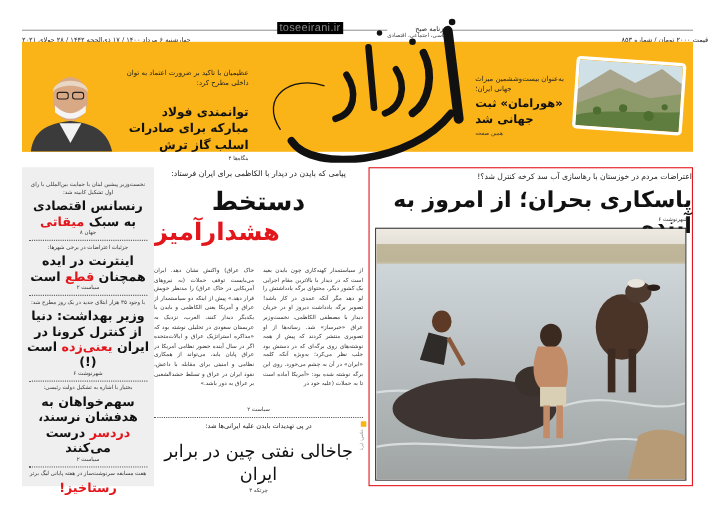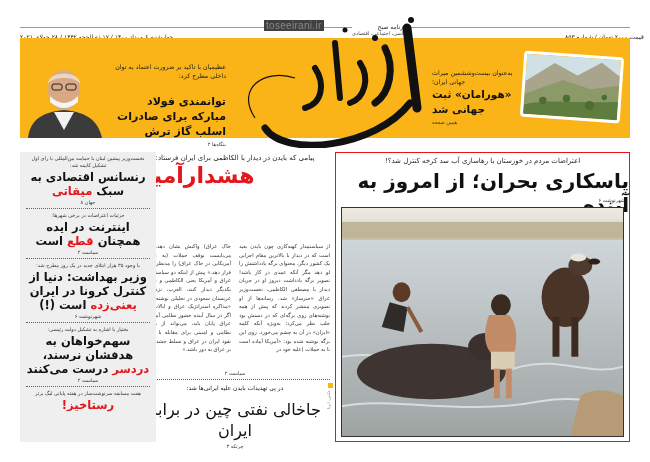--- a/index.html
+++ b/index.html
@@ -2,21 +2,21 @@
 <html><head>
 <meta charset="utf-8">
 <style>
   * { box-sizing: border-box; margin: 0; padding: 0; }
   html, body { width: 650px; height: 462px; overflow: hidden; background: #ffffff; }
   body { position: relative; font-family: "DejaVu Sans", sans-serif; color: #111; direction: ltr; }
 
   
   .topline { position: absolute; left: 20px; top: 27px; width: 610px; height: 1px; background: #9a9a9a; }
   .dateline { position: absolute; left: 20px; top: 33px; font-size: 6px; direction: rtl; color: #222; white-space: nowrap; }
-  .site-url { position: absolute; left: 264px; top: 20px; font-family: "Liberation Sans", sans-serif; font-size: 10px; color: #8a8a8a; letter-spacing: 0.3px; background:#404040; padding: 0 2px; }
+  .site-url { position: absolute; left: 252px; top: 20px; font-family: "Liberation Sans", sans-serif; font-size: 10px; color: #8a8a8a; letter-spacing: 0.3px; background:#000000; padding: 0 2px; }
   .price { position: absolute; left: 565px; top: 33px; font-size: 6px; direction: rtl; white-space: nowrap; color: #222; }
   .paper-type { position: absolute; left: 352px; top: 23px; font-size: 6px; direction: rtl; text-align: right; line-height: 7px; color:#222; background:#fff; }
   .paper-type .sub { font-size: 5px; color: #444; }
 
   .yellow-band { position: absolute; left: 20px; top: 38px; width: 610px; height: 100px; background: #fbb417; }
 
   
   .logo { position: absolute; left: 225px; top: 8px; width: 200px; height: 140px; }
   .logo svg { width: 100%; height: 100%; }
 
@@ -31,21 +31,21 @@
   
   .landscape-photo { position: absolute; left: 522px; top: 54px; width: 100px; height: 66px; transform: rotate(4deg); border: 3px solid #fff; border-radius: 4px; overflow: hidden; }
   .landscape-photo svg { width: 100%; height: 100%; }
   .promo-right { position: absolute; left: 432px; top: 68px; width: 86px; direction: rtl; text-align: left; }
   .promo-right .kicker { font-size: 6.3px; line-height: 9px; color: #222; }
   .promo-right .headline { font-size: 10.5px; font-weight: bold; line-height: 15px; color: #111; margin-top: 1px; }
   .promo-right .ref { font-size: 5px; color: #333; margin-top: 2px; }
 
   
   .main-story { position: absolute; left: 335px; top: 152px; width: 295px; height: 290px; border: 1.5px solid #e3161c; }
-  .main-kicker { position: absolute; left: 0; top: 4px; width: 100%; text-align: center; font-size: 7px; direction: rtl; color: #222; }
+  .main-kicker { position: absolute; left: 0; top: 4px; width: 100%; font-size: 7px; direction: rtl; color: #222; }
   .main-headline { position: absolute; left: 0; top: 16px; width: 100%; text-align: right; font-size: 20px; font-weight: bold; direction: rtl; color: #111; }
   .main-ref { position: absolute; right: 4px; top: 44px; font-size: 5px; direction: rtl; color: #333; }
   .main-photo { position: absolute; left: 5px; top: 54px; width: 283px; height: 230px; border: 1px solid #333; overflow: hidden; }
   .main-photo svg { width: 100%; height: 100%; display:block; }
   .photo-credit { position: absolute; left: -10px; top: 230px; width: 8px; height: 40px; }
   .photo-credit .tab { width: 5px; height: 5px; background: #fbb417; margin-left: 2px; }
   .photo-credit .txt { font-size: 4px; color: #888; writing-mode: vertical-rl; transform: rotate(180deg); margin-top: 2px; }
 
   
   .mid-col { position: absolute; left: 140px; top: 152px; width: 190px; }
@@ -55,21 +55,21 @@
   .mid-body { position: absolute; left: 0; top: 90px; width: 190px; height: 132px; display: flex; gap: 8px; }
   .mid-body .col { flex: 1; direction: rtl; text-align: justify; font-size: 5.2px; line-height: 8.6px; color: #333; }
   .mid-ref { position: absolute; left: 0; top: 218px; width: 100%; text-align: center; font-size: 5px; direction: rtl; color: #333; }
   .mid-divider { position: absolute; left: 0; top: 227px; width: 190px; border-top: 1px dotted #555; }
   .mid-story2 { position: absolute; left: 0; top: 232px; width: 190px; text-align: center; direction: rtl; }
   .mid-story2 .kicker { font-size: 6px; color: #222; }
   .mid-story2 .headline { font-size: 16px; font-weight: normal; line-height: 21px; margin-top: 8px; color: #111; }
   .mid-story2 .ref { font-size: 5px; color: #333; margin-top: 2px; }
 
   
-  .left-col { position: absolute; left: 20px; top: 152px; width: 136px; height: 290px; background: #efefef; padding: 0 4px; }
+  .left-col { position: absolute; left: 20px; top: 152px; width: 120px; height: 290px; background: #efefef; padding: 10px 4px; }
   .brief { text-align: center; direction: rtl; padding-top: 3px; }
   .brief .kicker { font-size: 5px; line-height: 7px; color: #333; }
   .brief .headline { font-size: 11.5px; font-weight: bold; line-height: 14px; color: #111; margin-top: 1px; }
   .brief .hl-red { color: #e3161c; }
   .brief .ref { font-size: 5px; color: #333; margin-top: 1px; }
   .brief-divider { border-top: 1px dotted #666; margin: 3px 2px 0 2px; }
 </style>
 </head>
 <body>
 
@@ -181,20 +181,21 @@
     </svg>
   </div>
   <div class="photo-credit">
     <div class="tab"></div>
     <div class="txt">عکس: ایرنا</div>
   </div>
 </div>
 
 <div class="mid-col">
   <div class="mid-kicker">پیامی که بایدن در دیدار با الکاظمی برای ایران فرستاد:</div>
+  <div class="mid-head1">دستخط</div>
   <div class="mid-head2">هشدارآمیز</div>
   <div class="mid-body">
     <div class="col">خاک عراق) واکنش نشان دهد. ایران می‌بایست توقف حملات (به نیروهای آمریکایی در خاک عراق) را مدنظر خویش قرار دهد.» پیش از اینکه دو سیاستمدار از عراق و آمریکا یعنی الکاظمی و بایدن با یکدیگر دیدار کنند، العرب، نزدیک به عربستان سعودی در تحلیلی نوشته بود که «مذاکره استراتژیک عراق و ایالات‌متحده اگر در سال آینده حضور نظامی آمریکا در عراق پایان یابد، می‌تواند از همکاری نظامی و امنیتی برای مقابله با داعش، نفوذ ایران در عراق و تسلط حشدالشعبی بر عراق به دور باشد.»</div>
     <div class="col">از سیاستمدار کهنه‌کاری چون بایدن بعید است که در دیدار با بالاترین مقام اجرایی یک کشور دیگر، محتوای برگه یادداشتش را لو دهد مگر آنکه عمدی در کار باشد! تصویر برگه یادداشت دیروز او در جریان دیدار با مصطفی الکاظمی، نخست‌وزیر عراق «خبرساز» شد. رسانه‌ها از او تصویری منتشر کردند که پیش از همه نوشته‌های روی برگه‌ای که در دستش بود جلب نظر می‌کرد؛ به‌ویژه آنکه کلمه «ایران» در آن به چشم می‌خورد. روی این برگه نوشته شده بود: «آمریکا آماده است تا به حملات (علیه خود در</div>
   </div>
   <div class="mid-ref">سیاست ۲</div>
   <div class="mid-divider"></div>
   <div class="mid-story2">
     <div class="kicker">در پی تهدیدات بایدن علیه ایرانی‌ها شد:</div>
     <div class="headline">جاخالی نفتی چین در برابر ایران</div>

